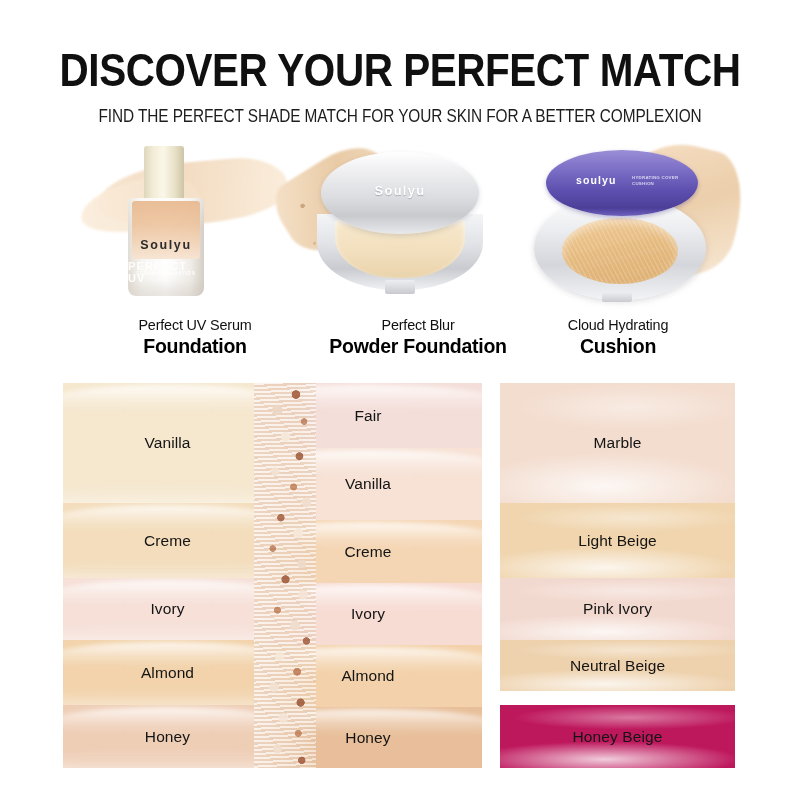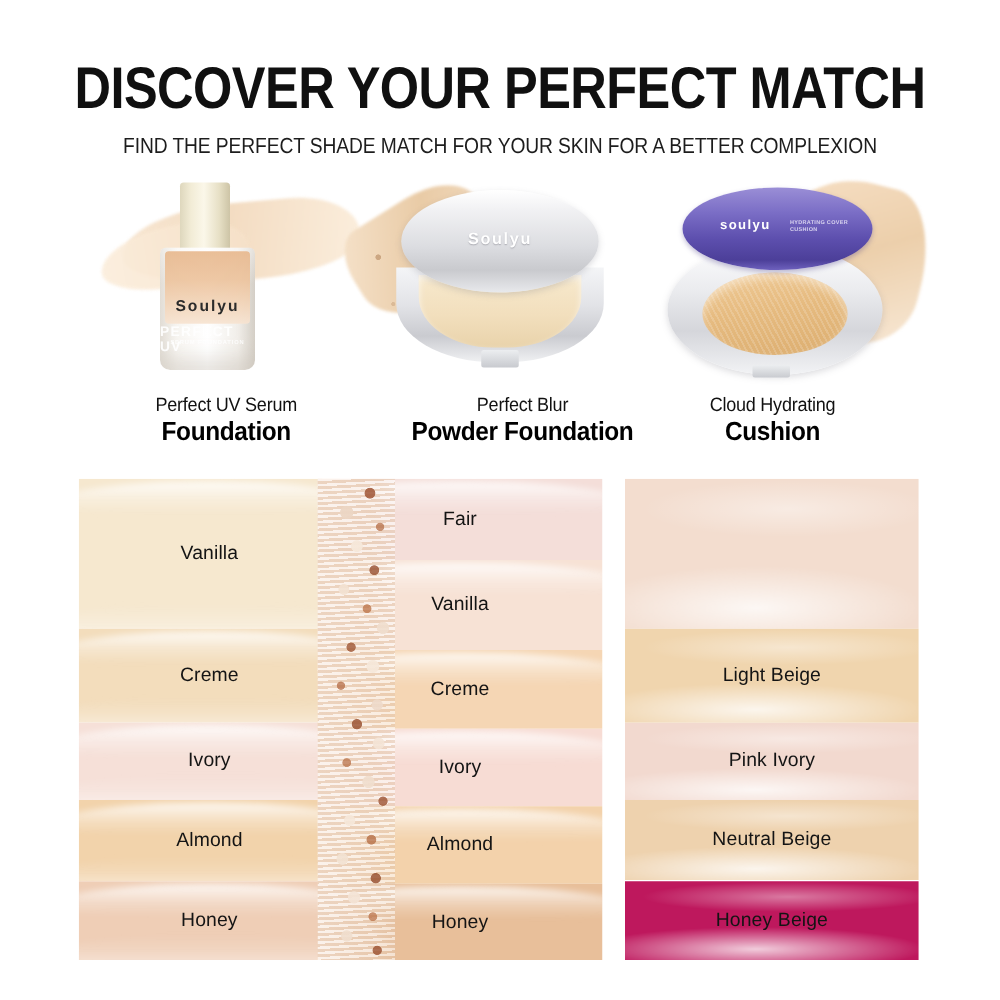--- a/index.html
+++ b/index.html
@@ -243,21 +243,21 @@
     border-radius: 2px;
   }
 
   
   .labels { position: absolute; top: 316px; left: 0; width: 800px; }
   .label-col {
     position: absolute;
     text-align: center;
     width: 300px;
   }
-  .label-col.l1 { left: 31px; }
+  .label-col.l1 { left: 45px; }
   .label-col.l2 { left: 268px; }
   .label-col.l3 { left: 468px; }
 
   .label-top {
     font-family: "Liberation Sans Narrow", "Liberation Sans", sans-serif;
     font-size: 15.5px;
     font-weight: 400;
     color: #111111;
     letter-spacing: -0.2px;
     line-height: 1.15;
@@ -501,30 +501,31 @@
           <div class="shade-name">Almond</div>
         </div>
         <div class="swatch" style="top: 324px; height: 61px; background: rgb(232, 191, 154);">
           <div class="gloss arc"></div>
           <div class="shade-name">Honey</div>
         </div>
       </div>
     <div class="col c3">
         <div class="swatch" style="top: 0px; height: 120px; background: rgb(243, 221, 207);">
           <div class="swirl"></div>
+          <div class="shade-name">Marble</div>
         </div>
         <div class="swatch" style="top: 195px; height: 62px; background: rgb(242, 217, 207);">
           <div class="swirl"></div>
           <div class="shade-name">Pink Ivory</div>
         </div>
         <div class="swatch" style="top: 120px; height: 75px; background: rgb(240, 213, 174);">
           <div class="swirl"></div>
           <div class="shade-name">Light Beige</div>
         </div>
-        <div class="swatch" style="top: 257px; height: 64px; background: rgb(238, 210, 174);">
+        <div class="swatch" style="top: 257px; height: 51px; background: rgb(238, 210, 174);">
           <div class="swirl"></div>
           <div class="shade-name">Neutral Beige</div>
         </div>
         <div class="swatch" style="top: 322px; height: 63px; background: #be185d;">
           <div class="swirl"></div>
           <div class="shade-name">Honey Beige</div>
         </div>
       </div>
   </div>
 

